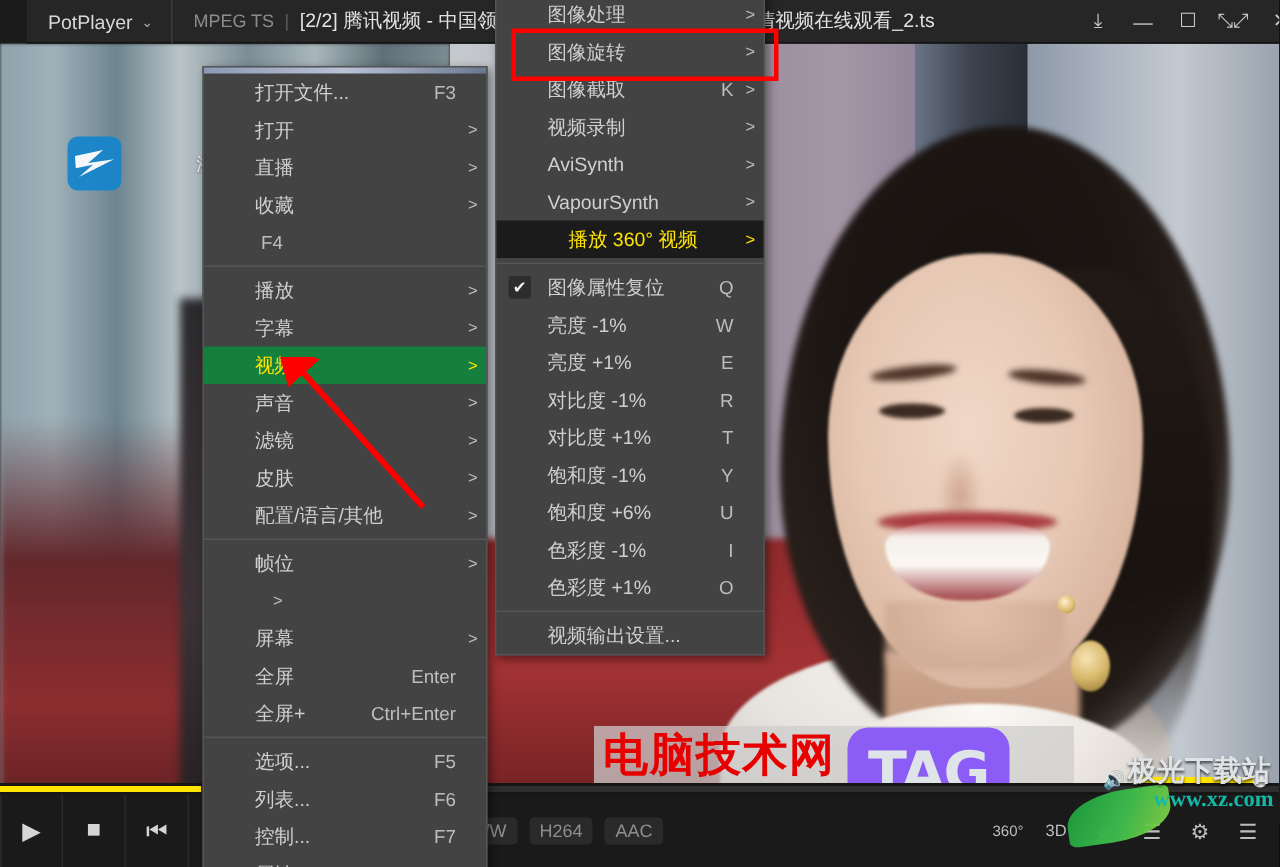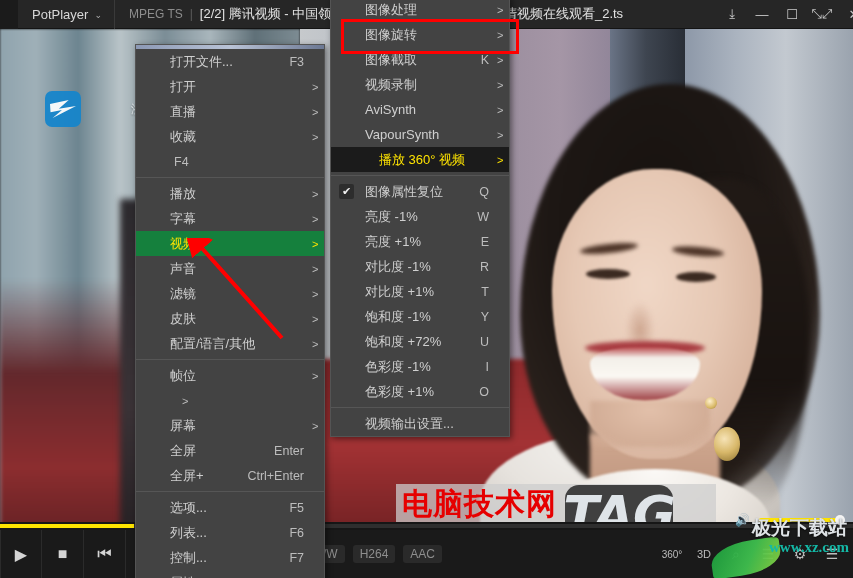--- a/index.html
+++ b/index.html
@@ -214,27 +214,27 @@
     font-family: "DejaVu Sans", sans-serif; line-height: 1;
     letter-spacing: 1px;
     text-align: center;
   }
   .wm-tag .wm-url {
     color: #1c4fd0; font-size: 19px; margin-top: 4px;
     font-family: "Liberation Serif", serif; line-height: 1;
   }
   .wm-tag .wm-badge {
     margin-left: 8px; width: 108px; height: 60px;
-    background: #404040; border-radius: 14px;
-    color: #dfe4e8; font-size: 52px; font-weight: bold;
+    background: #8b5cf6; border-radius: 14px;
+    color: #dfe4e8; font-size: 38px; font-weight: bold;
     display: flex; align-items: center; justify-content: center;
-    font-family: "DejaVu Sans", sans-serif; letter-spacing: -1px; font-style: italic;
+    font-family: "DejaVu Sans", sans-serif; letter-spacing: -1px;
   }
   .wm-jg {
-    position: absolute; right: 4px; top: 535px; z-index: 30;
+    position: absolute; right: 4px; top: 521px; z-index: 30;
     display: flex; align-items: center; gap: 4px;
     pointer-events: none;
   }
   .wm-jg .jg-swoosh {
     position: absolute; left: -58px; top: 6px;
     width: 70px; height: 34px;
     background: linear-gradient(120deg,#1a9b3c 0%, #3fbf4e 55%, #8fd13f 100%);
     border-radius: 60% 10% 60% 10%;
     transform: rotate(-8deg);
     opacity: .95;
@@ -660,21 +660,21 @@
           <span class="arw"></span>
         </div>
         <div class="mi">
           <span class="chk"></span>
           <span class="lbl">饱和度 -1%</span>
           <span class="acc">Y</span>
           <span class="arw"></span>
         </div>
         <div class="mi">
           <span class="chk"></span>
-          <span class="lbl">饱和度 +72%</span>
+          <span class="lbl">饱和度 +6%</span>
           <span class="acc">U</span>
           <span class="arw"></span>
         </div>
         <div class="mi">
           <span class="chk"></span>
           <span class="lbl">色彩度 -1%</span>
           <span class="acc">I</span>
           <span class="arw"></span>
         </div>
         <div class="mi">

